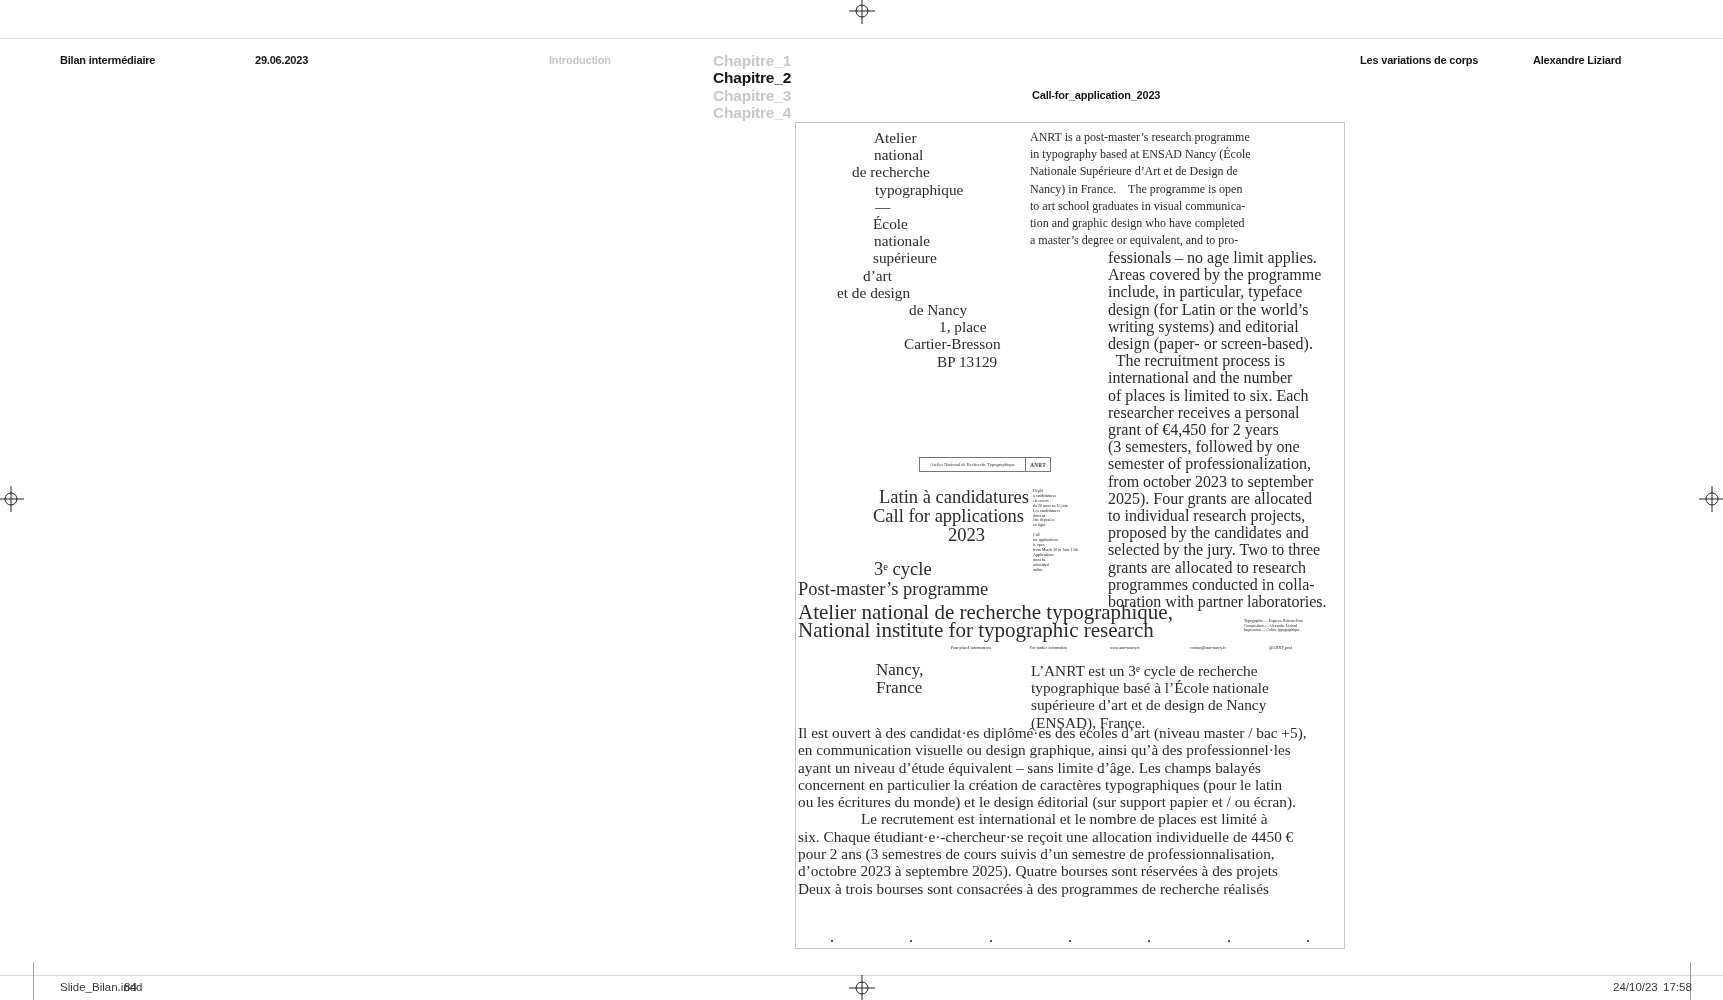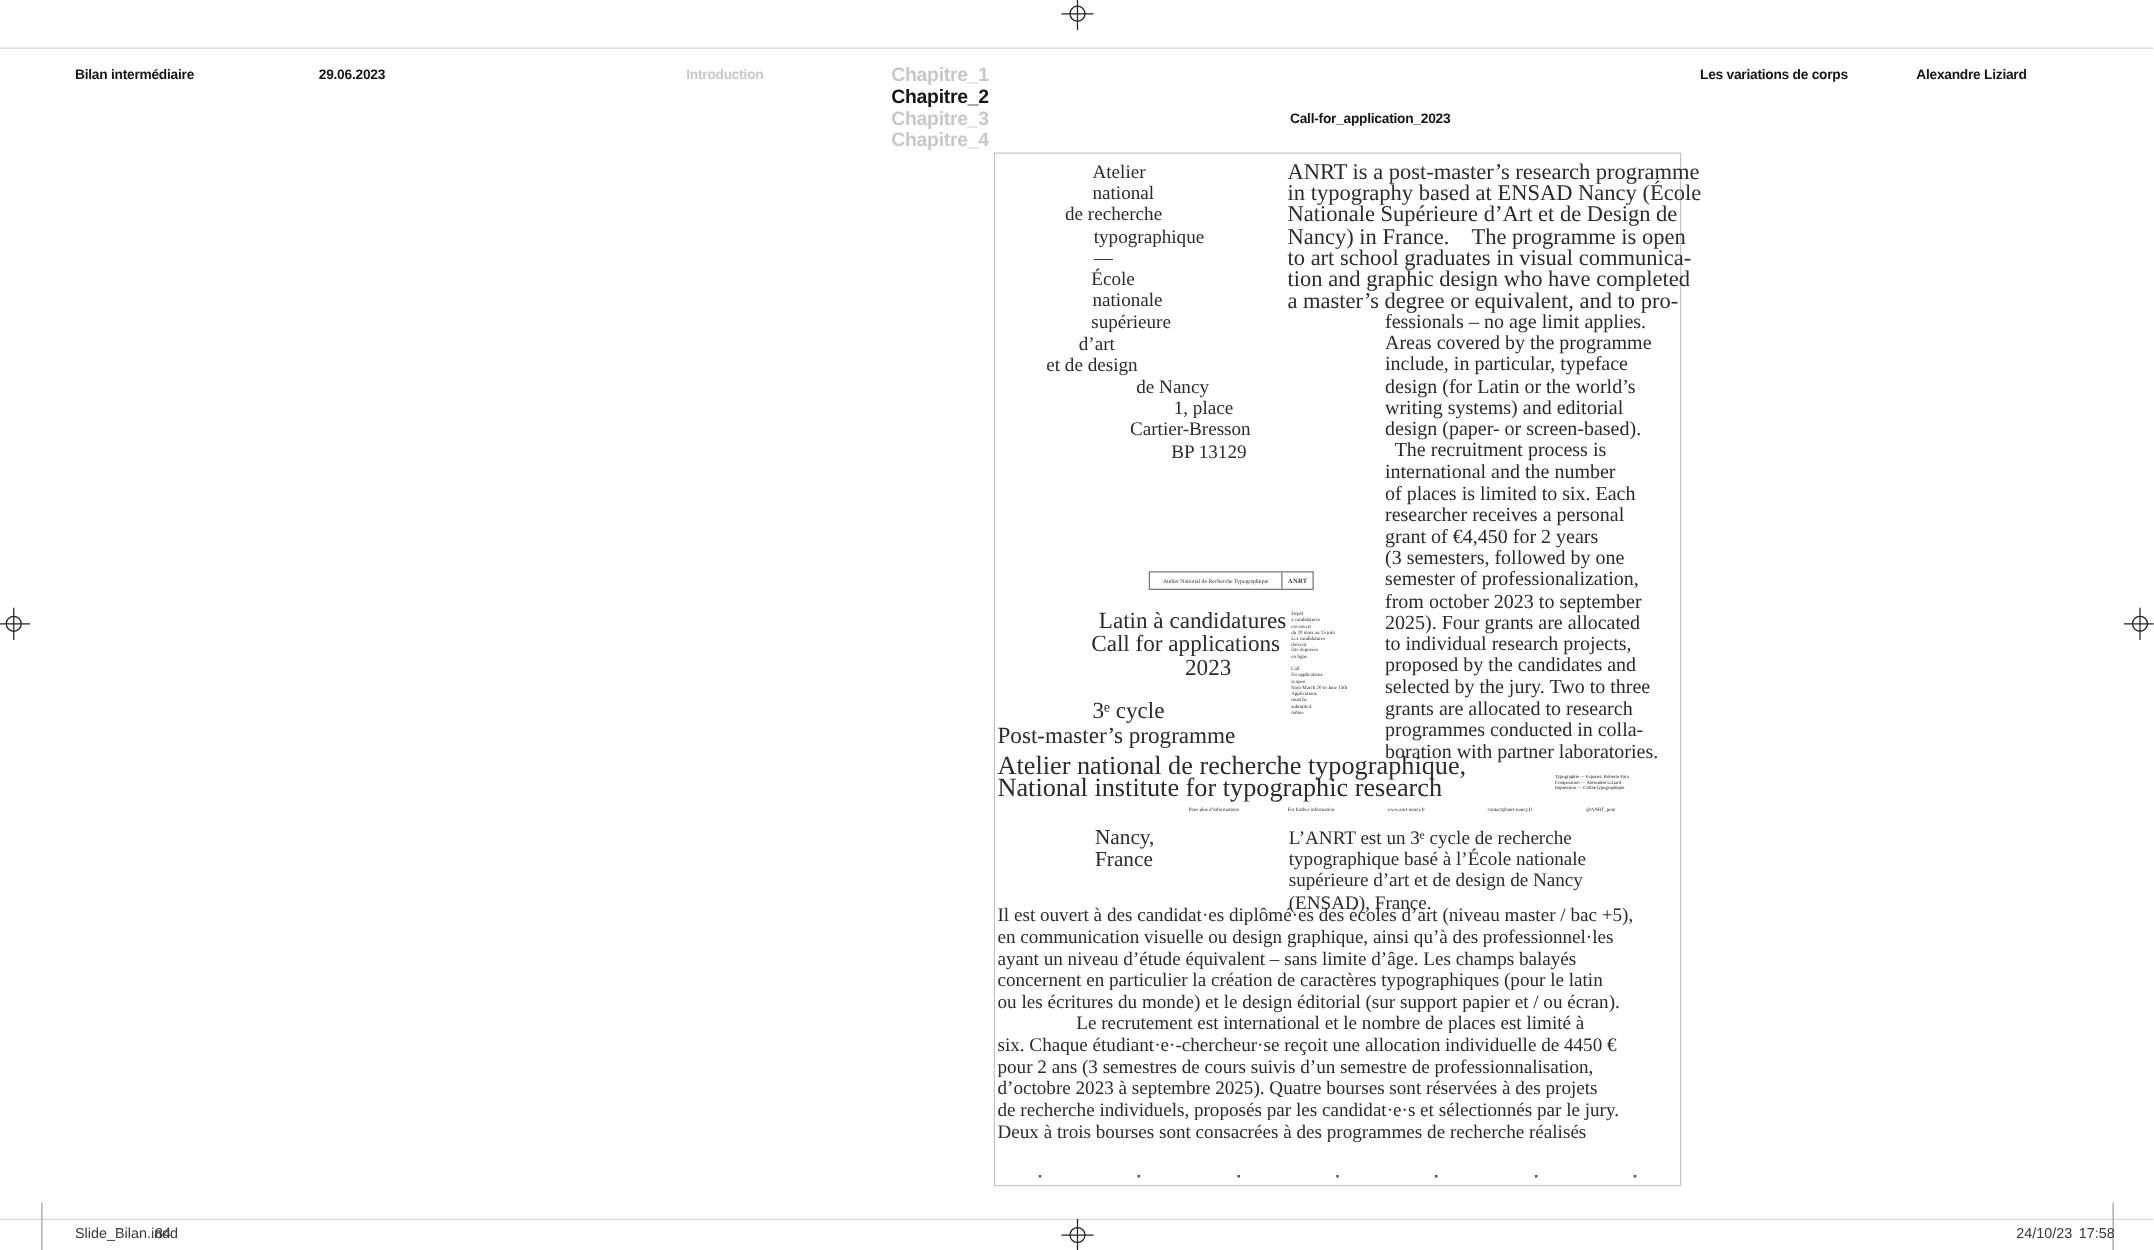--- a/index.html
+++ b/index.html
@@ -13,21 +13,21 @@
   .tick{position:absolute;width:1px;background:#a0a0a0;}
   .reg{position:absolute;width:26px;height:26px;}
   .reg line{stroke:#222;stroke-width:1;}
   .reg circle{stroke:#222;stroke-width:1;fill:none;}
   
   .poster{position:absolute;left:795px;top:122px;width:548px;height:825px;background:#fff;
           border:1px solid #c5c5c5;font-family:"Liberation Serif","DejaVu Serif",serif;color:#2b2b2b;}
   .blk{position:absolute;}
   .ln{white-space:pre;}
   .addr{left:0;top:6px;font-size:15.3px;line-height:17.2px;}
-  .eng1{left:234px;top:6px;font-size:18px;line-height:17.2px;}
+  .eng1{left:234px;top:6px;font-size:12px;line-height:17.2px;}
   .eng2{left:312px;top:126px;font-size:16px;line-height:17.2px;}
   .mini{left:123px;top:334px;width:130px;height:13px;display:flex;align-items:stretch;
         border:0.6px solid #777;font-size:4.6px;color:#333;}
   .mini .cellL{flex:1;display:flex;align-items:center;justify-content:center;white-space:nowrap;}
   .mini .cellR{border-left:0.6px solid #777;display:flex;align-items:center;padding:0 4px;font-weight:700;font-size:5.2px;letter-spacing:0.3px;}
   .headline{left:0;top:365px;font-size:18.5px;line-height:18.8px;}
   .tinycol{left:237px;top:366px;width:70px;font-size:4px;line-height:4.9px;color:#222;}
   .tinycol .b2{margin-top:5px;}
   .degree1{left:78px;top:436px;font-size:18.5px;}
   .degree2{left:2px;top:456px;font-size:18.5px;}
@@ -215,21 +215,20 @@
     <div class="blk frbody">
       <div class="ln">Il est ouvert à des candidat·es diplômé·es des écoles d’art (niveau master / bac +5),</div>
       <div class="ln">en communication visuelle ou design graphique, ainsi qu’à des professionnel·les</div>
       <div class="ln">ayant un niveau d’étude équivalent – sans limite d’âge. Les champs balayés</div>
       <div class="ln">concernent en particulier la création de caractères typographiques (pour le latin</div>
       <div class="ln">ou les écritures du monde) et le design éditorial (sur support papier et / ou écran).</div>
       <div class="ln indent1">Le recrutement est international et le nombre de places est limité à</div>
       <div class="ln">six. Chaque étudiant·e·-chercheur·se reçoit une allocation individuelle de 4450 €</div>
       <div class="ln">pour 2 ans (3 semestres de cours suivis d’un semestre de professionnalisation,</div>
       <div class="ln">d’octobre 2023 à septembre 2025). Quatre bourses sont réservées à des projets</div>
-      <div class="ln">de recherche individuels, proposés par les candidat·e·s et sélectionnés par le jury.</div>
       <div class="ln">Deux à trois bourses sont consacrées à des programmes de recherche réalisés</div>
     </div>
 
     <div class="dots">
       <i></i>
         <i></i>
         <i></i>
         <i></i>
         <i></i>
         <i></i>

